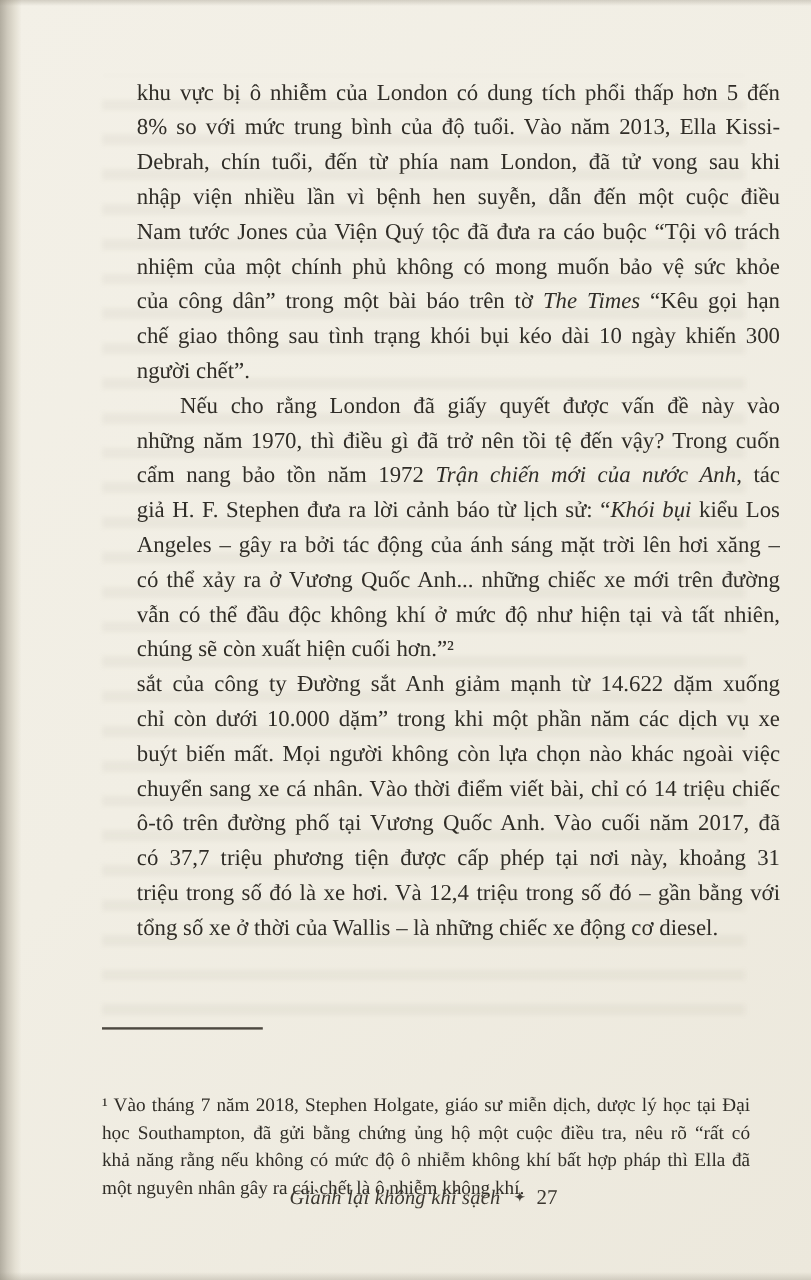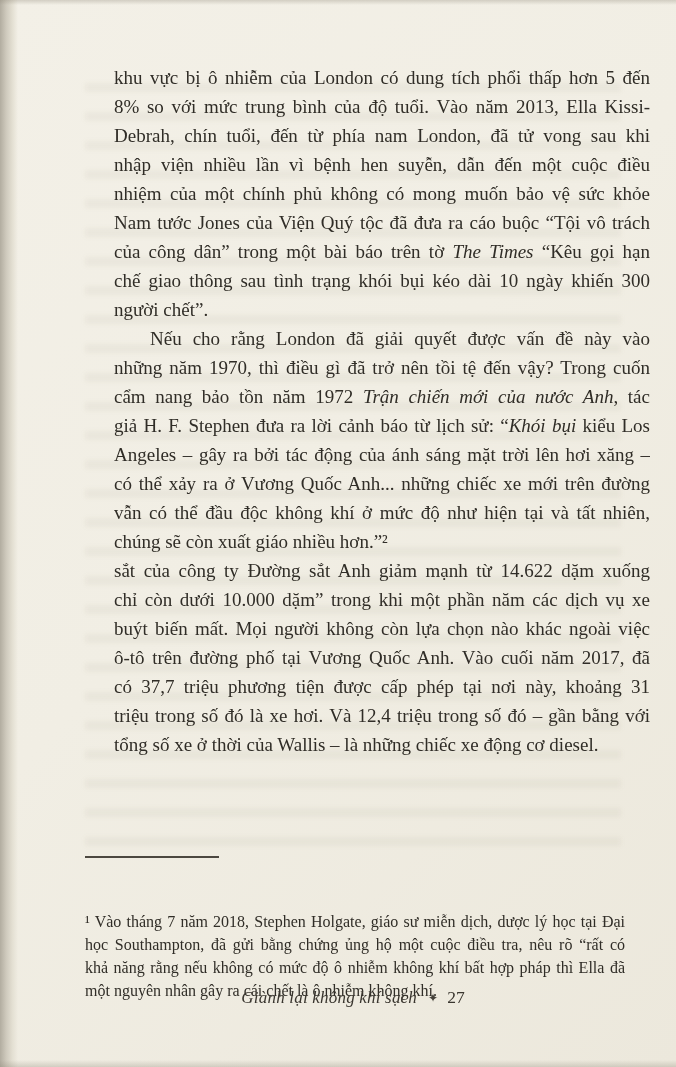--- a/index.html
+++ b/index.html
@@ -98,36 +98,37 @@
 <div class="edge-left"></div>
 <div class="edge-top"></div>
 <div class="edge-bottom"></div>
 <div class="bleed-overlay"></div>
 
 <div class="main-text">
     <div class="line"><span>khu vực bị ô nhiễm của London có dung tích phổi thấp hơn 5 đến</span></div>
     <div class="line"><span>8% so với mức trung bình của độ tuổi. Vào năm 2013, Ella Kissi-</span></div>
     <div class="line"><span>Debrah, chín tuổi, đến từ phía nam London, đã tử vong sau khi</span></div>
     <div class="line"><span>nhập viện nhiều lần vì bệnh hen suyễn, dẫn đến một cuộc điều</span></div>
+    <div class="line"><span>Nam tước Jones của Viện Quý tộc đã đưa ra cáo buộc “Tội vô trách</span></div>
     <div class="line"><span>nhiệm của một chính phủ không có mong muốn bảo vệ sức khỏe</span></div>
-    <div class="line"><span>Nam tước Jones của Viện Quý tộc đã đưa ra cáo buộc “Tội vô trách</span></div>
     <div class="line"><span>của công dân” trong một bài báo trên tờ </span><span class="it">The Times</span><span> “Kêu gọi hạn</span></div>
     <div class="line"><span>chế giao thông sau tình trạng khói bụi kéo dài 10 ngày khiến 300</span></div>
     <div class="line last"><span>người chết”.</span></div>
-    <div class="line indent"><span>Nếu cho rằng London đã giải quyết được vấn đề này vào</span></div>
+    <div class="line indent"><span>Nếu cho rằng London đã giấy quyết được vấn đề này vào</span></div>
     <div class="line"><span>những năm 1970, thì điều gì đã trở nên tồi tệ đến vậy? Trong cuốn</span></div>
     <div class="line"><span>cẩm nang bảo tồn năm 1972 </span><span class="it">Trận chiến mới của nước Anh</span><span>, tác</span></div>
     <div class="line"><span>giả H. F. Stephen đưa ra lời cảnh báo từ lịch sử: “</span><span class="it">Khói bụi</span><span> kiểu Los</span></div>
     <div class="line"><span>Angeles – gây ra bởi tác động của ánh sáng mặt trời lên hơi xăng –</span></div>
     <div class="line"><span>có thể xảy ra ở Vương Quốc Anh... những chiếc xe mới trên đường</span></div>
     <div class="line"><span>vẫn có thể đầu độc không khí ở mức độ như hiện tại và tất nhiên,</span></div>
-    <div class="line last"><span>chúng sẽ còn xuất giáo nhiều hơn.”²</span></div>
+    <div class="line last"><span>chúng sẽ còn xuất hiện cuối hơn.”²</span></div>
     <div class="line"><span>sắt của công ty Đường sắt Anh giảm mạnh từ 14.622 dặm xuống</span></div>
     <div class="line"><span>chỉ còn dưới 10.000 dặm” trong khi một phần năm các dịch vụ xe</span></div>
     <div class="line"><span>buýt biến mất. Mọi người không còn lựa chọn nào khác ngoài việc</span></div>
+    <div class="line"><span>chuyển sang xe cá nhân. Vào thời điểm viết bài, chỉ có 14 triệu chiếc</span></div>
     <div class="line"><span>ô-tô trên đường phố tại Vương Quốc Anh. Vào cuối năm 2017, đã</span></div>
     <div class="line"><span>có 37,7 triệu phương tiện được cấp phép tại nơi này, khoảng 31</span></div>
     <div class="line"><span>triệu trong số đó là xe hơi. Và 12,4 triệu trong số đó – gần bằng với</span></div>
     <div class="line last"><span>tổng số xe ở thời của Wallis – là những chiếc xe động cơ diesel.</span></div>
   </div>
 
 <div class="footnote-sep"></div>
 <div class="footnote">
     <div class="fline"><span>¹ Vào tháng 7 năm 2018, Stephen Holgate, giáo sư miễn dịch, dược lý học tại Đại</span></div>
     <div class="fline"><span>học Southampton, đã gửi bằng chứng ủng hộ một cuộc điều tra, nêu rõ “rất có</span></div>

